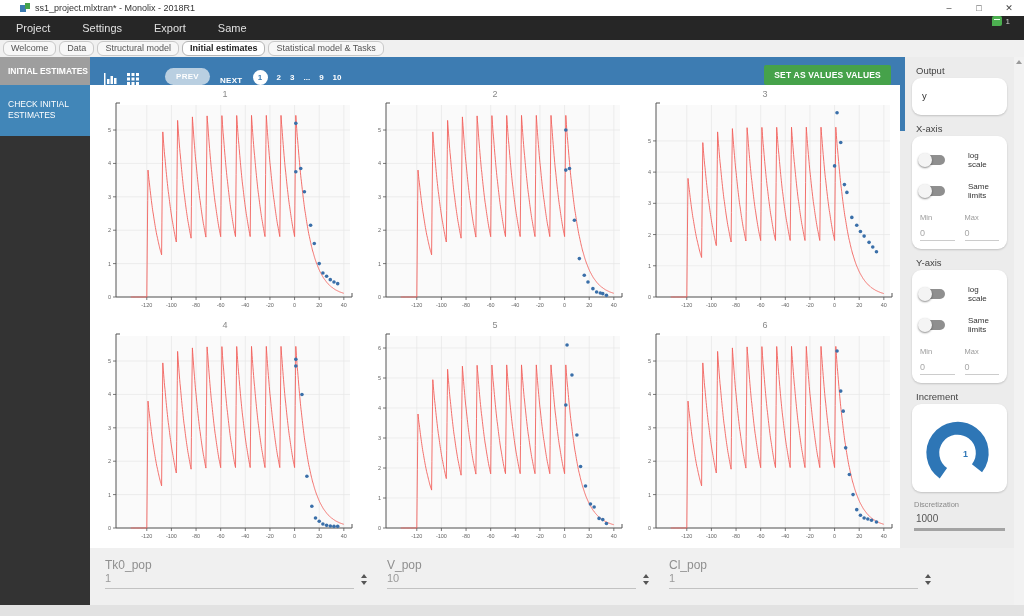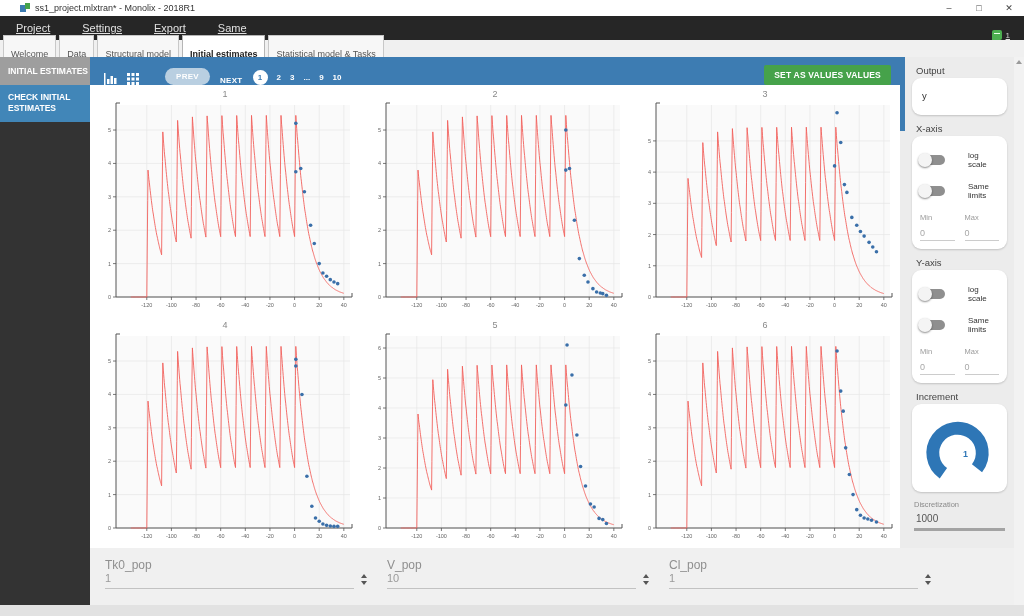--- a/index.html
+++ b/index.html
@@ -7,36 +7,36 @@
   .stage { position:relative; width:1024px; height:616px; background:#fff; }
 
   
   .titlebar { position:absolute; left:0; top:0; width:1024px; height:16px; background:#fff; display:flex; align-items:center; padding-left:20px; }
   .app-icon { width:11px; height:11px; margin-right:4px; }
   .title-text { font-size:9px; color:#333; }
   .win-controls { margin-left:auto; display:flex; height:16px; }
   .win-btn { width:30px; text-align:center; font-size:9px; color:#444; line-height:16px; }
 
   
-  .menubar { position:absolute; left:0; top:16px; width:1024px; height:24px; background:#262626; display:flex; align-items:flex-end; color:#e0e0e0; font-size:11px;text-decoration:underline; }
+  .menubar { position:absolute; left:0; top:16px; width:1024px; height:24px; background:#262626; display:flex; align-items:flex-start; color:#e0e0e0; font-size:11px; }
   .menu-item { padding:0 16px; line-height:24px; }
   .menu-right { margin-left:auto; display:flex; align-items:center; margin-right:14px; gap:4px; }
   .notif-icon { width:10px; height:10px; background:#4caf50; border-radius:2px 2px 2px 0; position:relative; }
   .notif-icon::after { content:""; position:absolute; left:2px; top:3px; width:6px; height:1px; background:#eaffea; }
   .notif-count { font-size:8px; color:#cfcfcf; }
 
   
   .tabbar { position:absolute; left:0; top:40px; width:1024px; height:17px; background:#f0f0f0; display:flex; align-items:center; padding-left:3px; gap:3px; }
-  .tab { font-size:9px; color:#555; border:1px solid #c8c8c8; background:#f7f7f7; padding:13px 7px 2px 7px; border-radius:0; white-space:nowrap; }
+  .tab { font-size:9px; color:#555; border:1px solid #c8c8c8; background:#f7f7f7; padding:1px 7px 2px 7px; border-radius:6px; white-space:nowrap; }
   .tab.active { background:#ffffff; color:#222; font-weight:bold; border-color:#b5b5b5; }
 
   
   .sidebar { position:absolute; left:0; top:57px; width:90px; height:548px; background:#333333; }
   .sidebar-header { height:28px; background:#9e9e9e; color:#fff; font-size:8.5px; font-weight:bold; display:flex; align-items:center; padding-left:8px; }
-  .sidebar-item { background:#4186b8; color:#fff; font-size:8.5px; font-weight:bold; padding:7px 8px; line-height:1.35; }
+  .sidebar-item { background:#4186b8; color:#fff; font-size:8.5px; font-weight:normal; padding:14px 8px; line-height:1.35; }
 
   
   .toolbar { position:absolute; left:90px; top:57px; width:815px; height:28px; background:#3d7cb2; display:flex; align-items:flex-end; color:#fff; }
   .tb-icon { margin-left:14px; display:flex; align-items:center; }
   .prev-btn { margin-left:26px; background:#b9cfe1; color:#fefefe; font-size:8px; font-weight:bold; border-radius:9px; padding:4px 11px; letter-spacing:.3px; }
   .next-btn { margin-left:10px; font-size:8px; font-weight:bold; letter-spacing:.3px; }
   .pages { display:flex; align-items:center; margin-left:10px; gap:9px; }
   .page { font-size:8px; font-weight:bold; }
   .page.current { width:15px; height:15px; background:#fff; color:#3d7cb2; border-radius:50%; display:flex; align-items:center; justify-content:center; }
   .set-btn { margin-left:auto; margin-right:14px; background:#46a24a; color:#fff; font-size:8.5px; font-weight:bold; padding:5px 10px; border-radius:2px; letter-spacing:.2px; }

